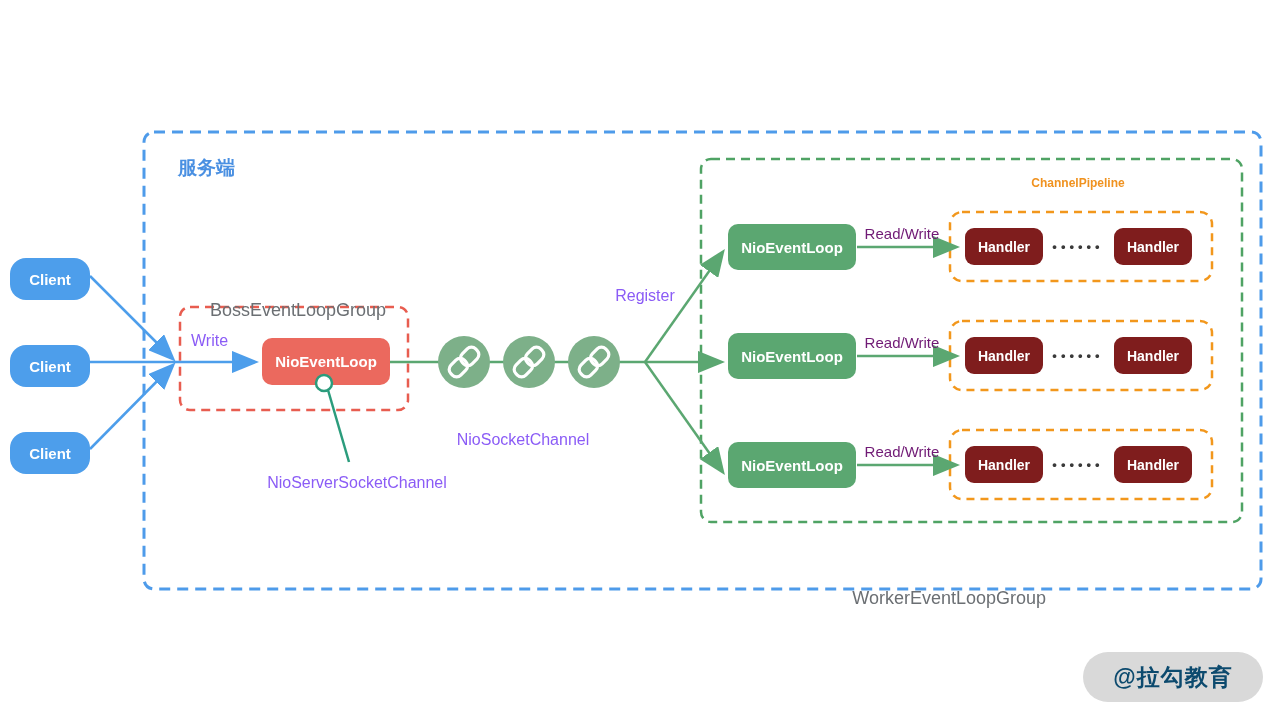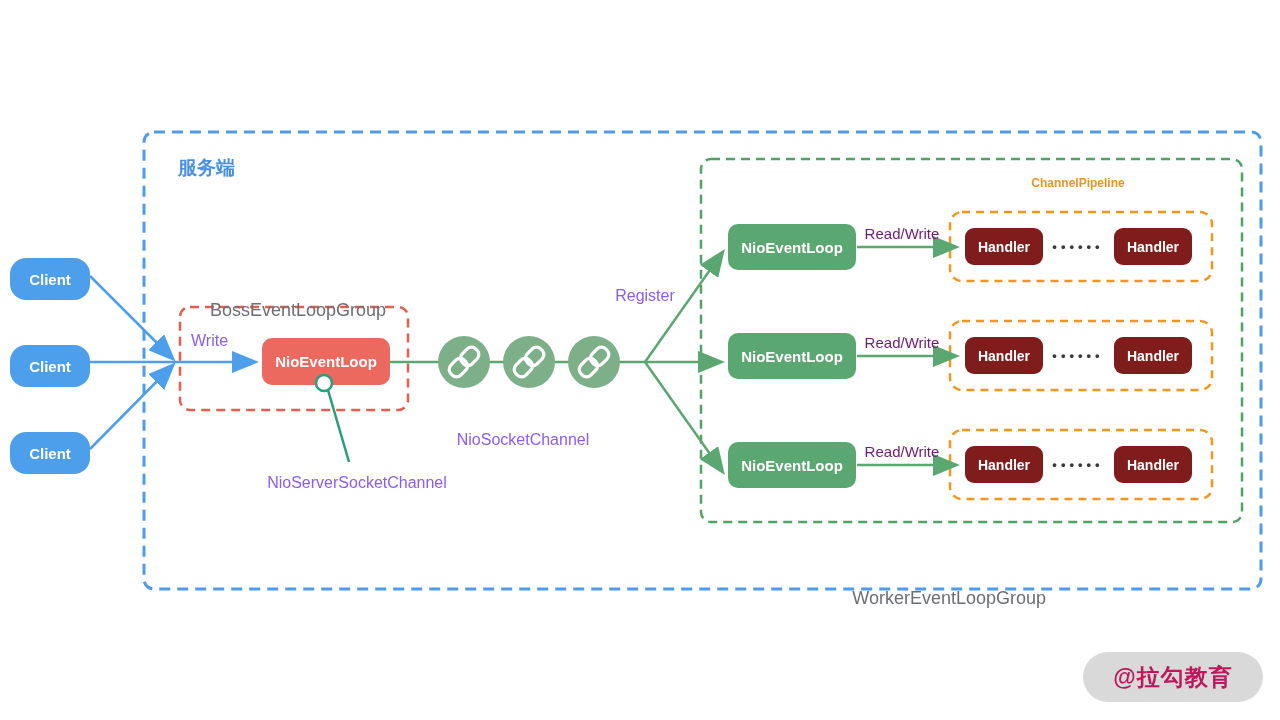--- a/index.html
+++ b/index.html
@@ -21,21 +21,21 @@
   .green-node{width:128px;height:46px;background:#5ba771;font-size:15px;border-radius:10px;}
   .handler{width:78px;height:37px;background:#7f1d1d;font-size:14px;}
   .title-gray{font-size:18px;color:#6b6f73;margin-top:36px;}
   .small-gray{font-size:16px;color:#8b5cf6;}
   .rw{font-size:15px;color:#701a75;}
   .server-label{font-size:19px;font-weight:bold;color:#4a90e2;}
   .pipeline-label{font-size:12px;font-weight:bold;color:#f0921f;}
   .dots{position:absolute;z-index:2;font-size:13px;font-weight:bold;color:#3a3a3a;letter-spacing:4px;text-align:center;}
   .watermark{
     position:absolute;z-index:4;width:180px;height:50px;border-radius:25px;
-    background:#d9d9d9;color:#be185d;font-size:23px;font-weight:bold;
+    background:#d9d9d9;color:#0c4a6e;font-size:23px;font-weight:bold;
     display:flex;align-items:center;justify-content:center;letter-spacing:1px;
   }
 </style>
 </head>
 <body>
 
 <div class="stage">
 
   <svg id="wires" width="1280" height="720" viewBox="0 0 1280 720">
     <defs>

